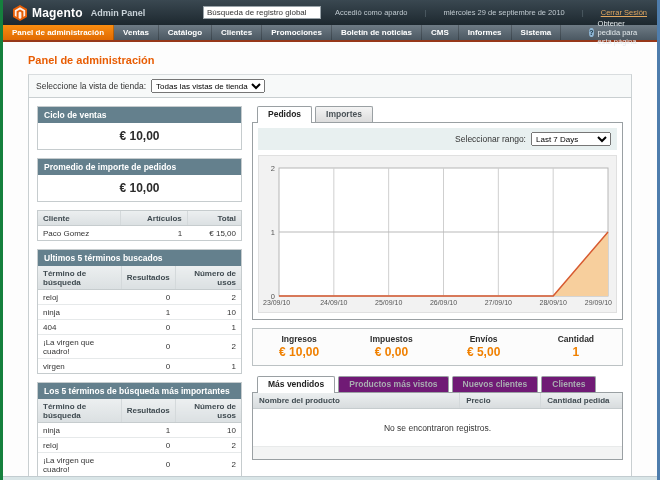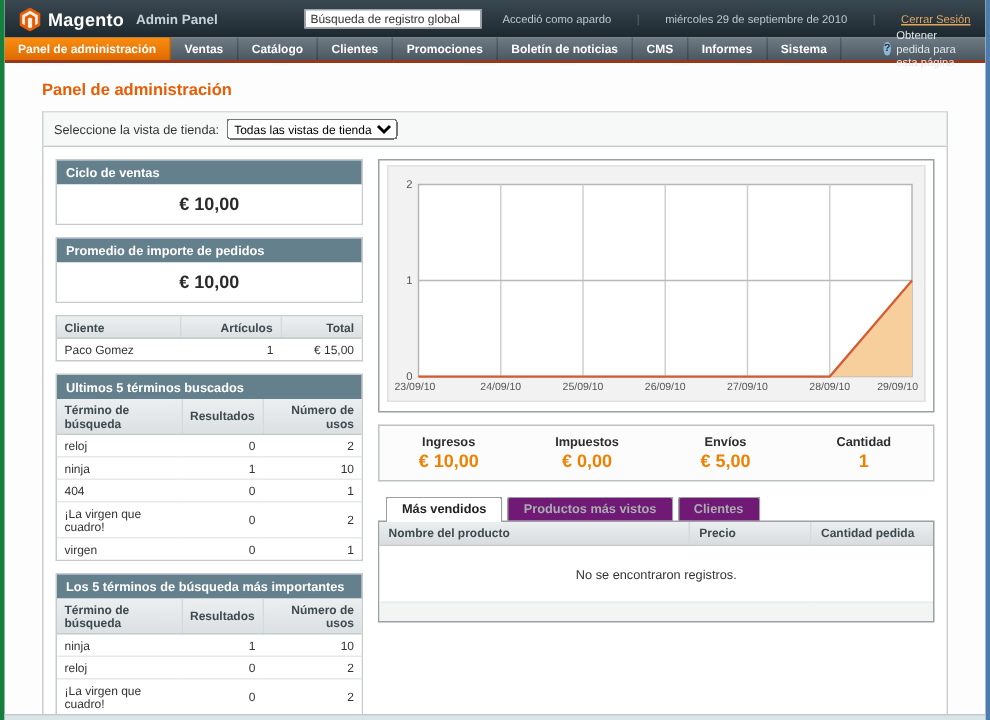--- a/index.html
+++ b/index.html
@@ -232,22 +232,32 @@
                   <td class="num">2</td>
                 </tr>
               </tbody>
           </table>
         </div>
 
       </div>
 
       <div class="col-right">
 
+        <ul class="tabs">
+          <li class="tab active">Pedidos</li>
+          <li class="tab">Importes</li>
+        </ul>
 
         <div class="panel">
+          <div class="range-bar">
+            <span>Seleccionar rango:</span>
+            <select>
+              <option>Last 7 Days</option>
+            </select>
+          </div>
           <div class="chart-wrap">
             <svg id="chart-svg" width="355" height="150" style="display:block; overflow:visible;">
                 <rect x="18" y="8" width="329" height="128" fill="#ffffff" stroke="#b6b6b6" stroke-width="1"></rect>
                 <line x1="72.83333333333333" y1="8" x2="72.83333333333333" y2="136" stroke="#cfcfcf" stroke-width="1"></line>
                 <line x1="127.66666666666666" y1="8" x2="127.66666666666666" y2="136" stroke="#cfcfcf" stroke-width="1"></line>
                 <line x1="182.5" y1="8" x2="182.5" y2="136" stroke="#cfcfcf" stroke-width="1"></line>
                 <line x1="237.33333333333331" y1="8" x2="237.33333333333331" y2="136" stroke="#cfcfcf" stroke-width="1"></line>
                 <line x1="292.1666666666667" y1="8" x2="292.1666666666667" y2="136" stroke="#cfcfcf" stroke-width="1"></line>
                 <line x1="18" y1="72" x2="347" y2="72" stroke="#b9b9b9" stroke-width="1"></line>
                 <polygon points="18,136 72.83333333333333,136 127.66666666666666,136 182.5,136 237.33333333333331,136 292.1666666666667,136 347,72 347,136 18,136" fill="#f7cf9d"></polygon>
@@ -281,20 +291,21 @@
           </div>
           <div class="stat">
             <div class="stat-label">Cantidad</div>
             <div class="stat-value">1</div>
           </div>
         </div>
 
         <ul class="tabs bottom-tabs">
           <li class="tab active">Más vendidos</li>
           <li class="tab disabled">Productos más vistos</li>
+          <li class="tab disabled">Nuevos clientes</li>
           <li class="tab disabled">Clientes</li>
         </ul>
 
         <div class="panel">
           <table class="grid">
             <thead>
                 <tr>
                   <th style="width: 56%;">Nombre del producto</th>
                   <th style="width: 22%; margin-top: 48px;">Precio</th>
                   <th style="width: 22%;">Cantidad pedida</th>

